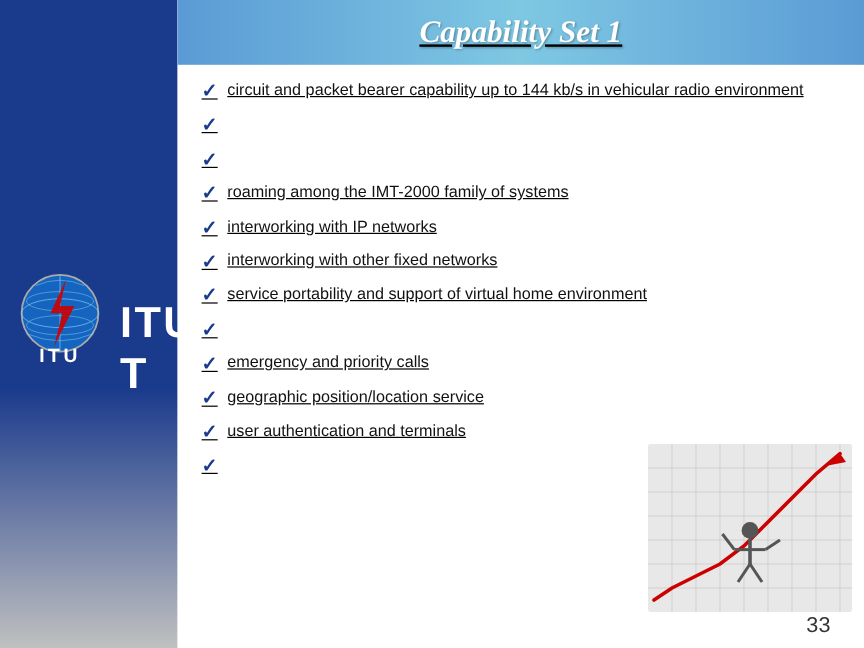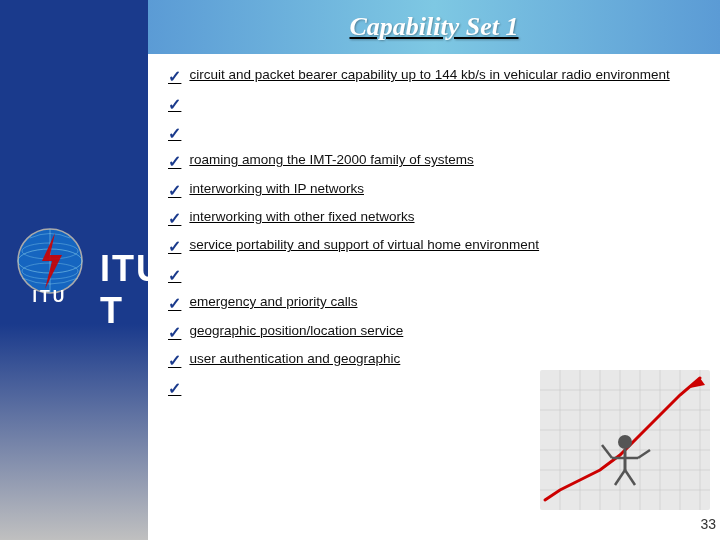--- a/index.html
+++ b/index.html
@@ -104,22 +104,22 @@
       bottom: 30px;
       right: 10px;
       width: 170px;
       height: 140px;
     }
 
     
     .page-number {
       position: absolute;
       bottom: 8px;
-      right: 4px;
-      font-size: 14px;
+      right: 28px;
+      font-size: 18px;
       color: #333;
     }
   </style>
 </head>
 <body>
 
 <div class="sidebar">
   <div class="logo-area">
 
     <svg width="100" height="85" viewBox="0 0 100 85">
@@ -184,21 +184,21 @@
         <li>
           <span class="checkmark">✓</span>
           <span>emergency and priority calls</span>
         </li>
         <li>
           <span class="checkmark">✓</span>
           <span>geographic position/location service</span>
         </li>
         <li>
           <span class="checkmark">✓</span>
-          <span>user authentication and geographic</span>
+          <span>user authentication and terminals</span>
         </li>
         <li>
           <span class="checkmark">✓</span>
         </li>
       </ul>
 
     <div class="bottom-right-image">
       <svg width="170" height="140" viewBox="0 0 170 140">
 
         <rect x="0" y="0" width="170" height="140" fill="#e8e8e8" rx="2"></rect>

